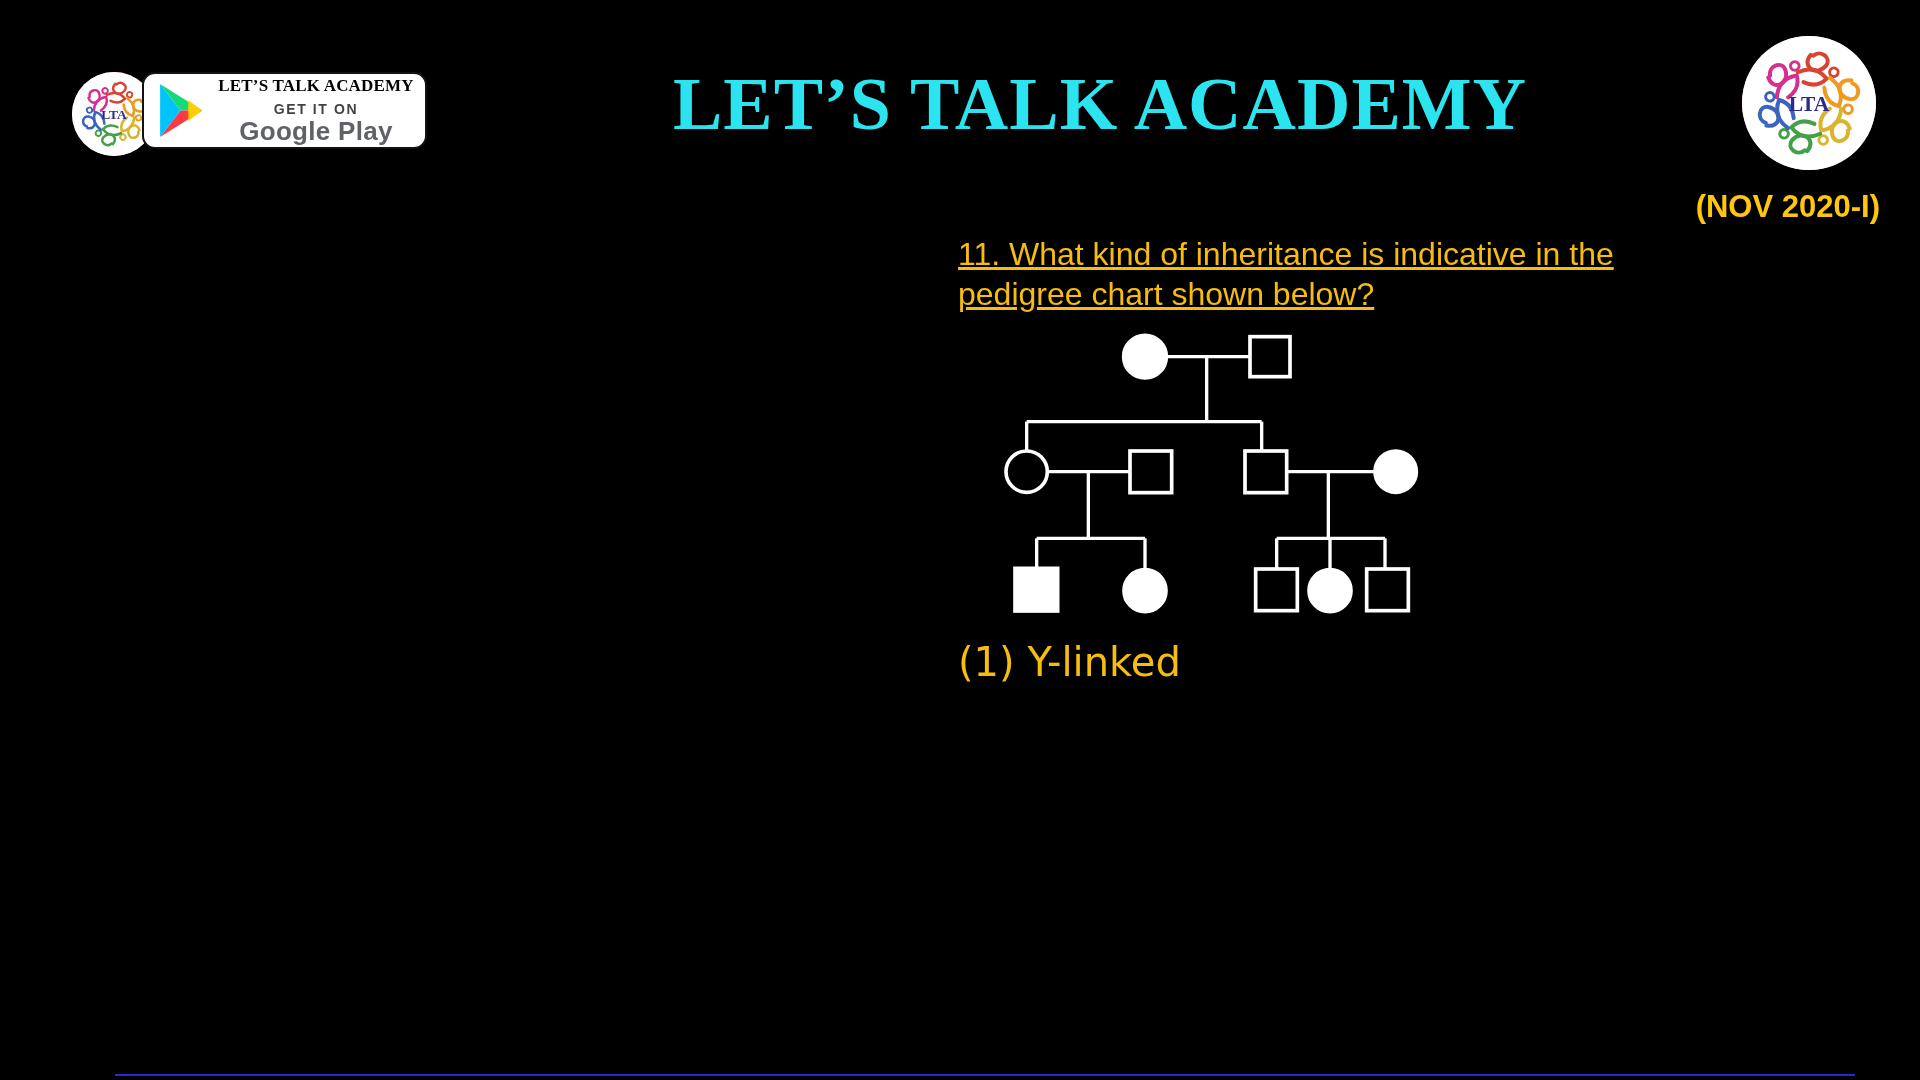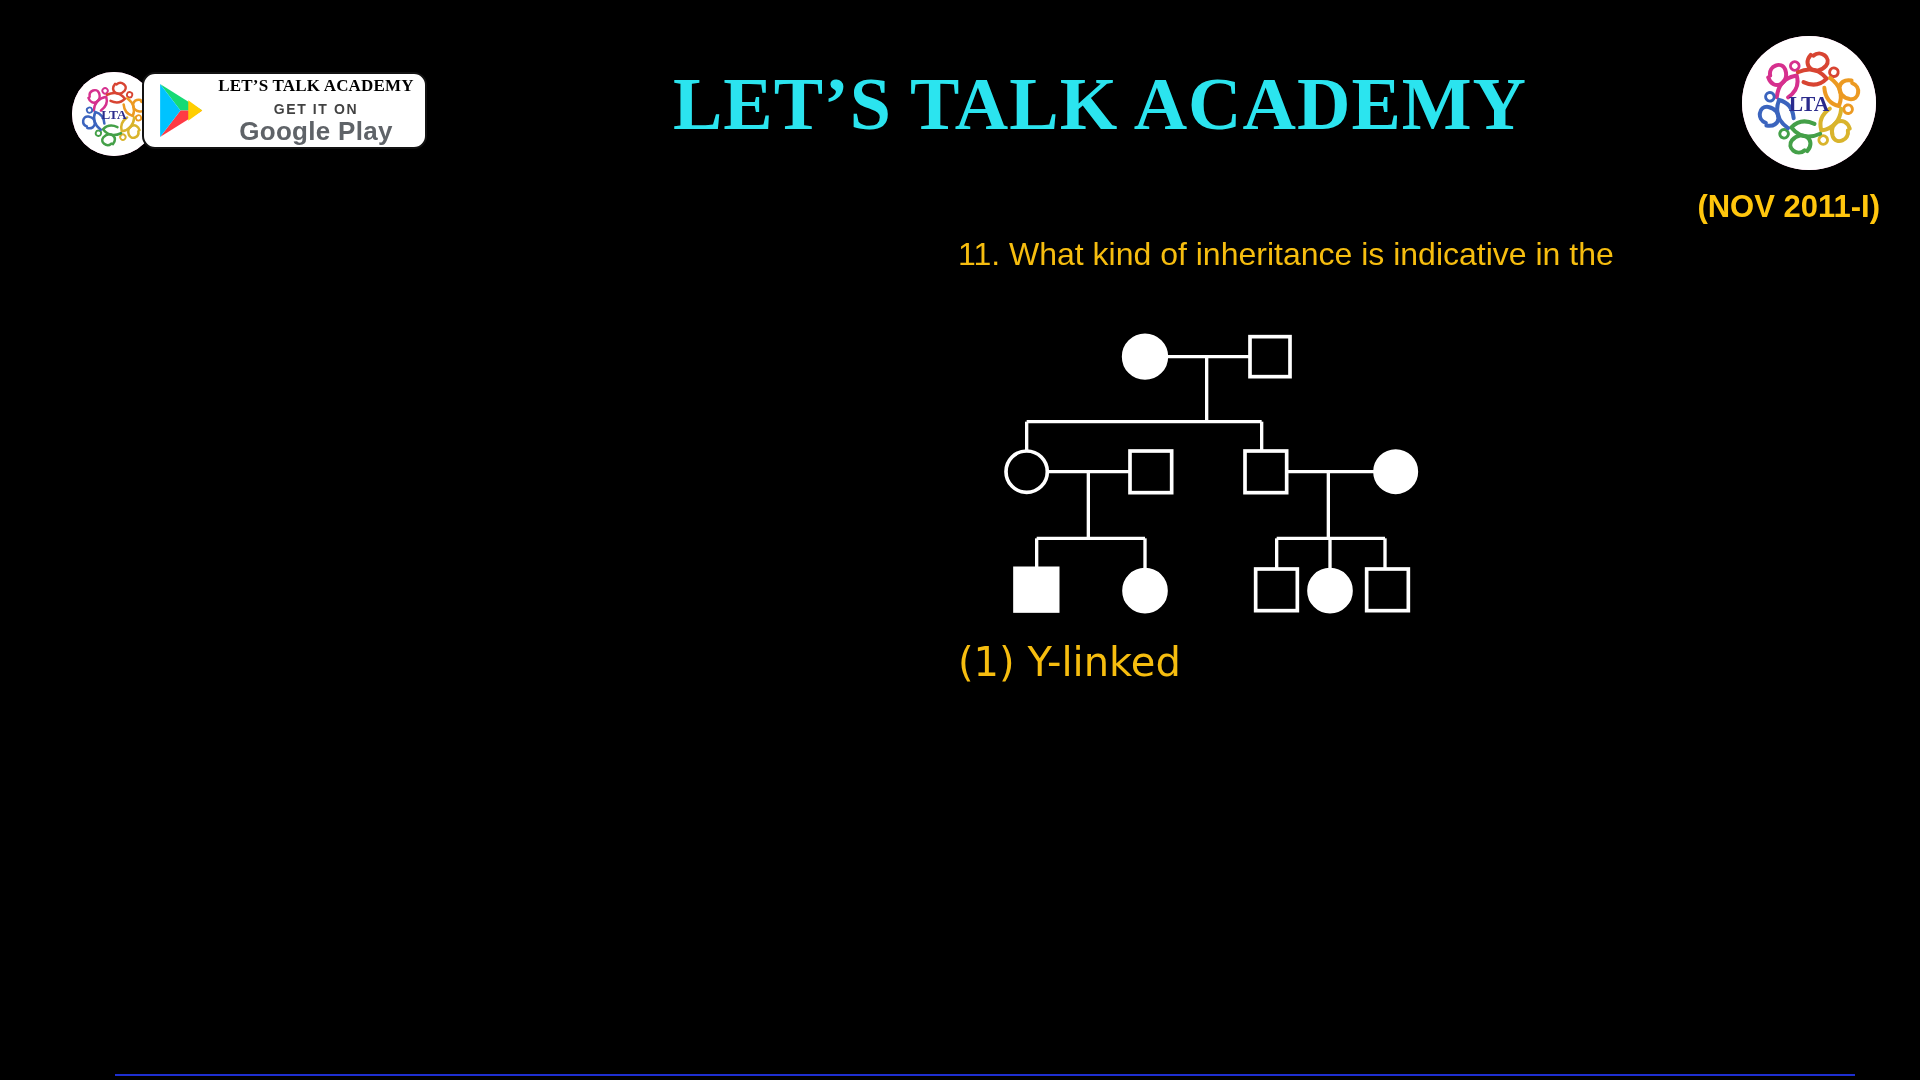--- a/index.html
+++ b/index.html
@@ -69,21 +69,21 @@
     right:40px;top:190px;
     font-size:31px;line-height:34px;font-weight:bold;
     color:var(--gold-bright);
     white-space:nowrap;
   }
 
   
   .question{
     left:958px;top:234px;width:800px;
     color:var(--gold);
-    font-size:32px;line-height:40px;
+    font-size:32px;line-height:40px;text-decoration:underline;
   }
 
   
   .pedigree{
     left:980px;top:320px;width:480px;height:310px;
   }
   .pedigree svg{display:block;width:100%;height:100%;}
 
   
   .options{left:958px;top:640px;}
@@ -186,24 +186,25 @@
       </g>
       <g transform="rotate(255,50,50)">
         <path d="M42,15 C37,25 50,30 55,20 C58,13 48,9 44,15" fill="none" stroke="#3B64BE" stroke-width="3" stroke-linecap="round"></path>
         <path d="M36,30 q11,-9 22,-1 q-5,9 -16,7" fill="none" stroke="#3B64BE" stroke-width="3" stroke-linecap="round"></path>
         <circle cx="62" cy="23" r="3.2" fill="none" stroke="#3B64BE" stroke-width="2.2"></circle>
       </g>
       <text x="50" y="56" text-anchor="middle" font-family="&quot;Liberation Serif&quot;,serif" font-size="16" font-weight="bold" fill="#2B2B8C">LTA</text>
     </svg>
   </div>
 
-<div class="abs exam-tag">(NOV 2011-I)</div>
+<div class="abs exam-tag">(NOV 2020-I)</div>
 
 <div class="abs question">
   <div>11. What kind of inheritance is indicative in the</div>
+  <div>pedigree chart shown below?</div>
 </div>
 
 <div class="abs pedigree">
   <svg id="pedigree-svg" viewBox="0 0 1440 930">
       <line x1="559" y1="110" x2="810" y2="110" stroke="#ffffff" stroke-width="10"></line>
       <line x1="680" y1="110" x2="680" y2="305" stroke="#ffffff" stroke-width="10"></line>
       <line x1="140" y1="305" x2="845" y2="305" stroke="#ffffff" stroke-width="10"></line>
       <line x1="140" y1="305" x2="140" y2="393" stroke="#ffffff" stroke-width="10"></line>
       <line x1="845" y1="305" x2="845" y2="393" stroke="#ffffff" stroke-width="10"></line>
       <line x1="202" y1="455" x2="450" y2="455" stroke="#ffffff" stroke-width="10"></line>

